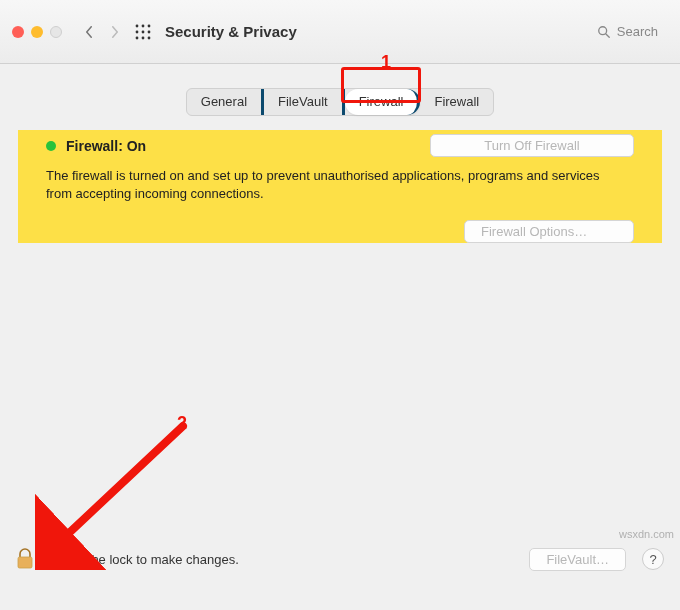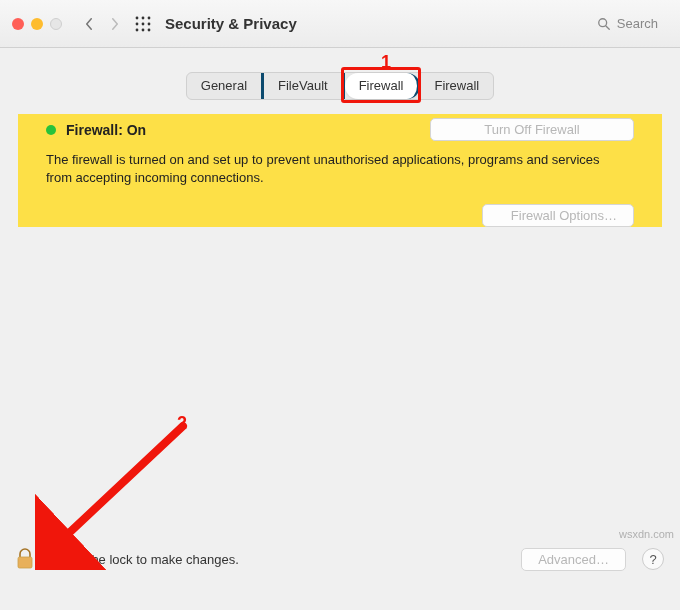--- a/index.html
+++ b/index.html
@@ -7,21 +7,21 @@
   body {
     font-family: -apple-system, "Helvetica Neue", Arial, sans-serif;
     font-size: 13px;
     color: #222;
     background: #f0f0f0;
     position: relative;
   }
 
   
   .toolbar {
-    height: 48px;
+    height: 64px;
     background: linear-gradient(#f7f7f7, #ececec);
     border-bottom: 1px solid #d0d0d0;
     display: flex;
     align-items: center;
     padding: 0 12px;
     gap: 7px;
   }
   .traffic-lights { display: flex; gap: 7px; padding-right: 8px; }
   .dot { width: 12px; height: 12px; border-radius: 50%; }
   .dot.close { background: #ff5f57; }
@@ -112,21 +112,21 @@
   }
   .btn.turnoff { margin-left: auto; width: 204px; text-align: center; }
   .desc {
     font-size: 13px;
     color: #222;
     line-height: 1.35;
     max-width: 560px;
     margin-bottom: 18px;
   }
   .options-row { display: flex; justify-content: flex-end; }
-  .btn.options { width: 152px; text-align: right; }
+  .btn.options { width: 170px; text-align: left; }
 
   
   .bottom {
     position: absolute;
     bottom: 36px;
     left: 0;
     right: 0;
     height: 30px;
     display: flex;
     align-items: center;
@@ -229,21 +229,21 @@
     <div class="btn options">Firewall Options…</div>
   </div>
 </div>
 
 <div class="bottom">
   <svg class="lock-icon" viewBox="0 0 18 22">
     <path d="M4 9V6a5 5 0 0 1 10 0v3" fill="none" stroke="#a57426" stroke-width="1.6"></path>
     <rect x="2" y="9" width="14" height="11" rx="1.5" fill="#e8b05a" stroke="#caa04a" stroke-width="0.8"></rect>
   </svg>
   <div class="lock-text">Click the lock to make changes.</div>
-  <div class="btn advanced">Advanced…</div>
+  <div class="btn advanced">FileVault…</div>
   <div class="help-btn">?</div>
 </div>
 
 <div class="step" id="step1" style="left:381px; top:52px;">1</div>
 <div class="highlight-box" id="hl1" style="left: 340.719px; top: 67px; width: 79.7969px; height: 36px;"></div>
 
 <div class="step" id="step2" style="left:177px; top:413px;">2</div>
 <svg class="arrow-svg" style="left:35px; top:420px; width:160px; height:150px;" viewBox="0 0 160 150">
   <defs>
     <marker id="ahead" markerWidth="16" markerHeight="14" refX="3" refY="7" orient="auto">

